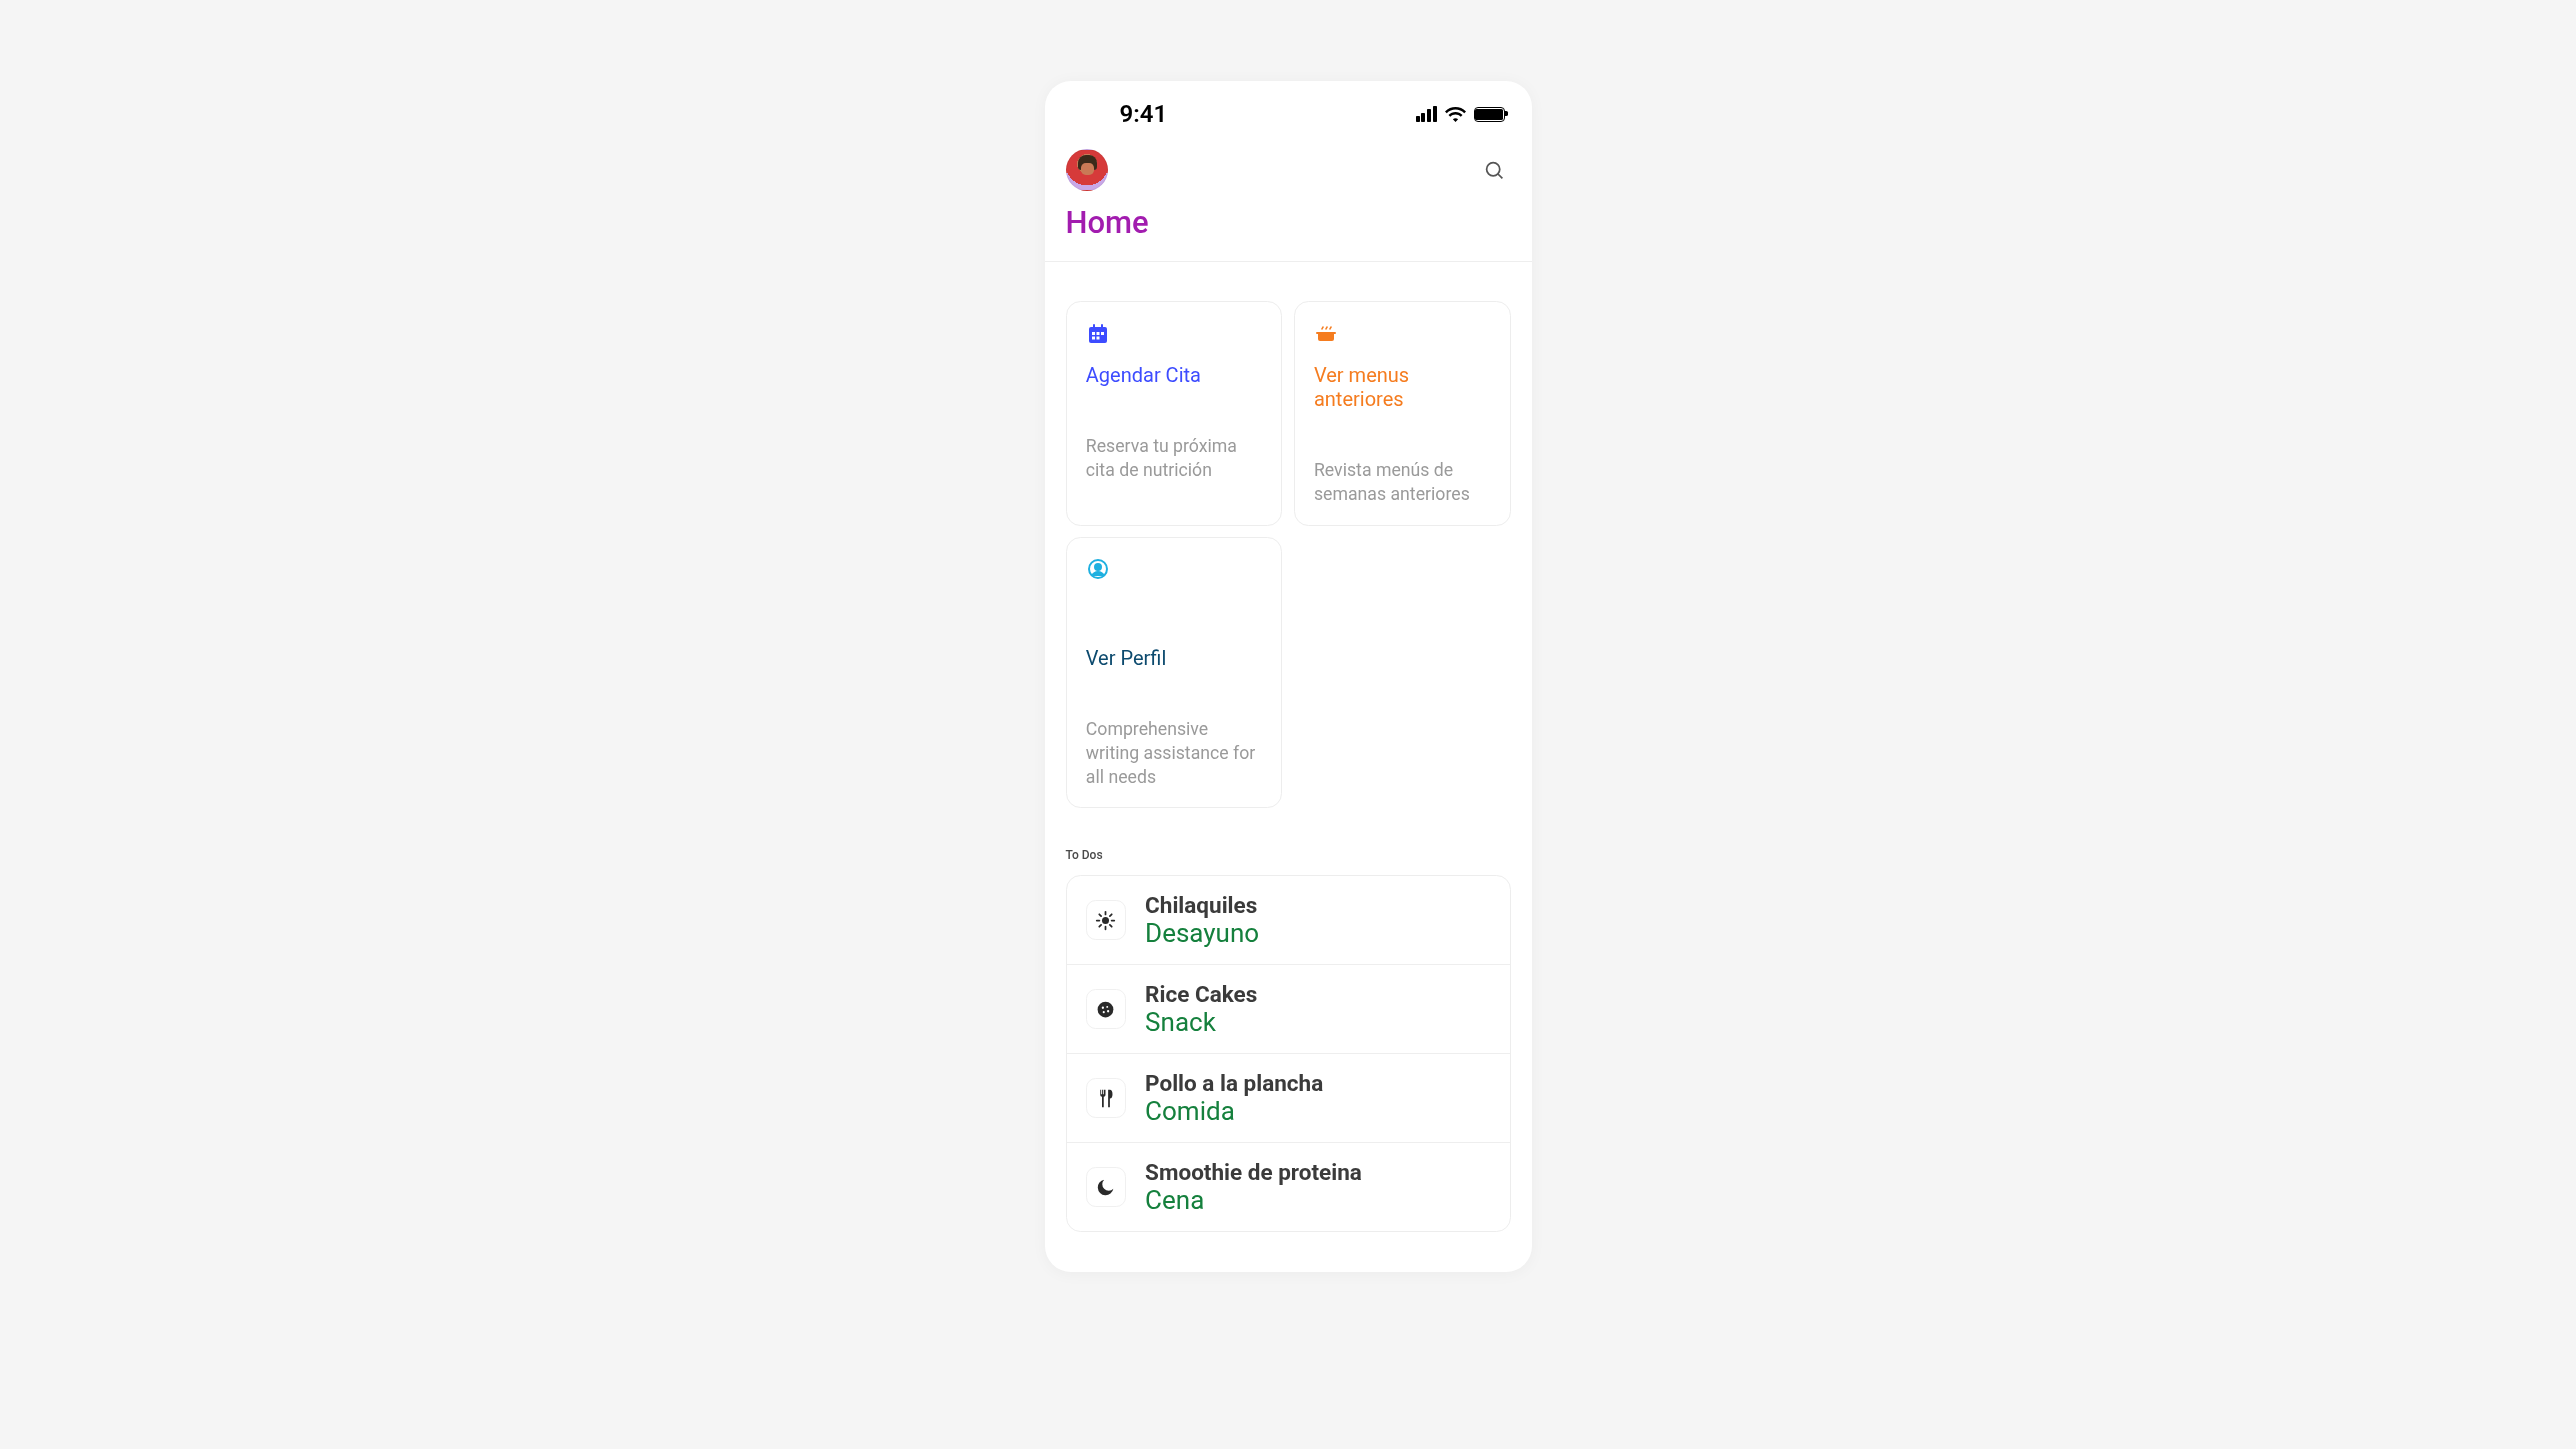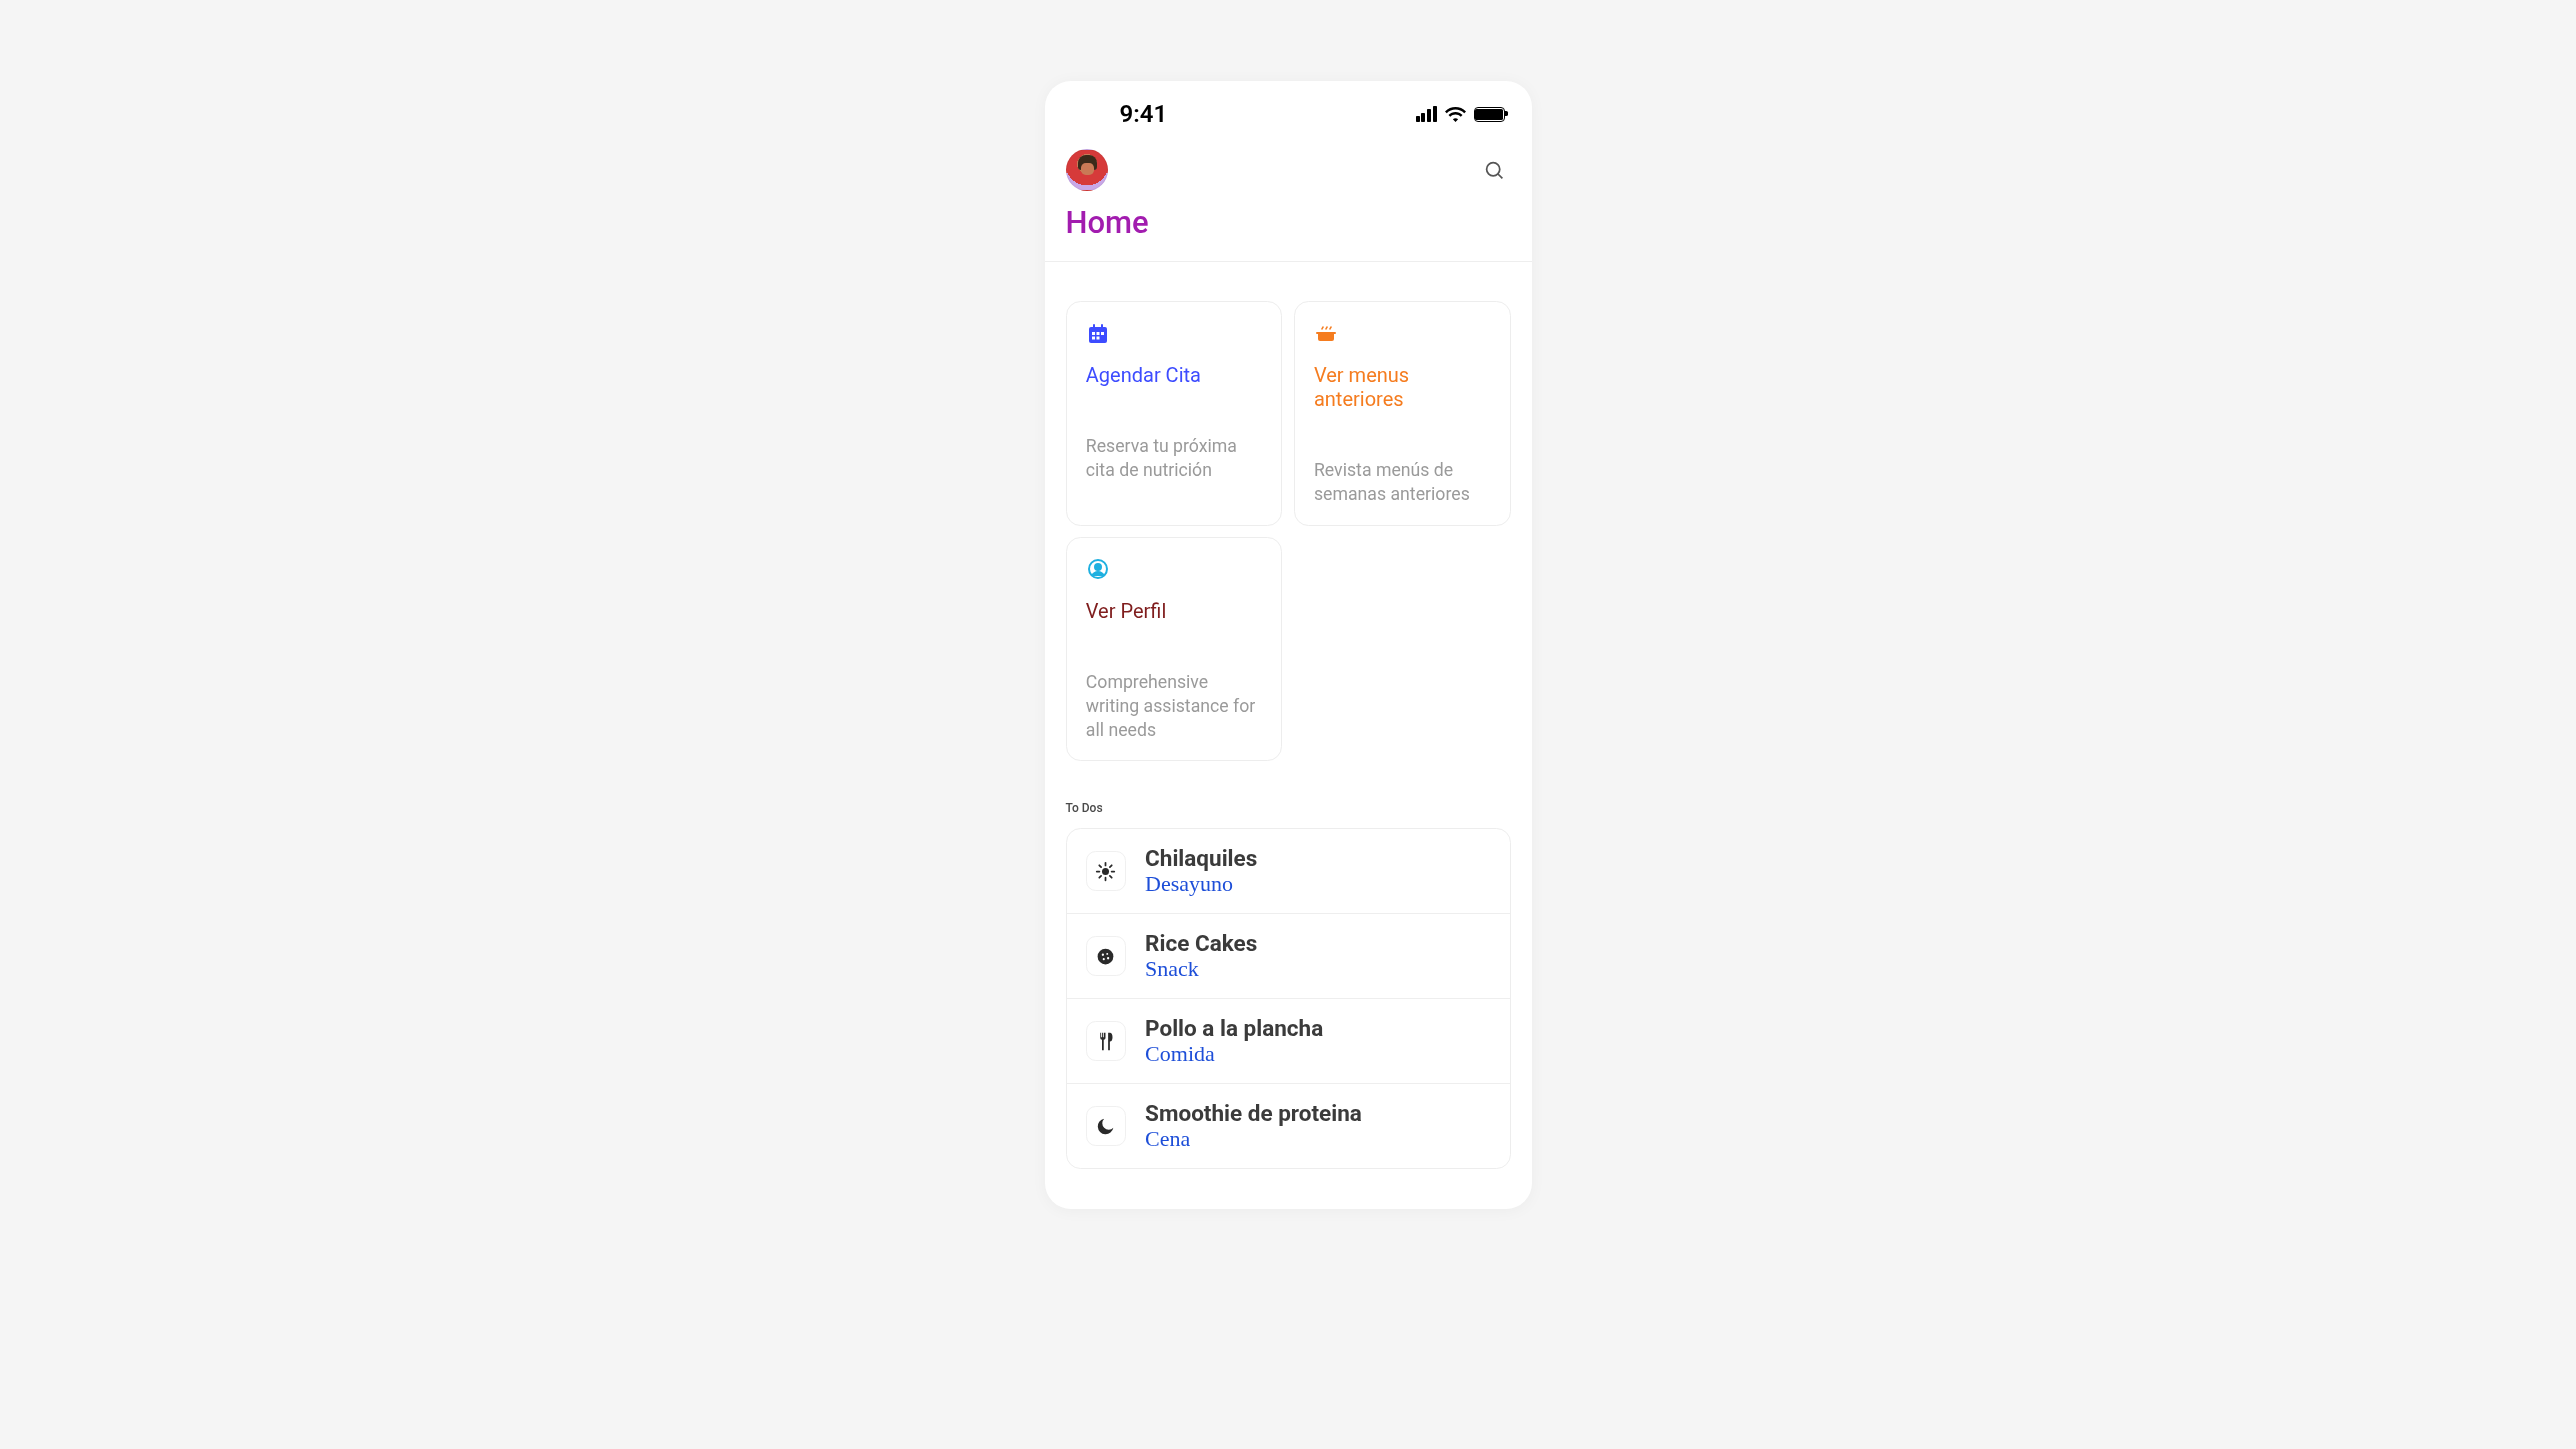--- a/index.html
+++ b/index.html
@@ -118,21 +118,21 @@
   }
   .card-desc {
     font-size: 17.7px;
     color: #9a9a9a;
     line-height: 1.35;
     margin-top: 48px;
   }
   .c-blue { color: #3d4cff; }
   .c-pink { color: #e23ad6; }
   .c-orange { color: #f57c1f; }
-  .c-cyan { color: #7f1d1d; }
+  .c-cyan { color: #0c4a6e; margin-top: 47px; }
 
   .section-title {
     font-size: 12px;
     font-weight: 500;
     color: #4a4a4a;
     padding: 24px 21px 13px 21px;
   }
   .todos-panel {
     margin: 0 21px;
     border: 0.8px solid #ededed;
@@ -162,23 +162,22 @@
   .todo-text {
     display: flex;
     flex-direction: column;
   }
   .todo-title {
     font-size: 22.5px;
     font-weight: 700;
     color: #3b3b3b;
   }
   .todo-sub {
-    font-size: 22px;
-    color: #1d4ed8;
-    font-family: Liberation Serif, serif;
+    font-size: 26px;
+    color: #15803d;
   }
 </style>
 </head>
 <body>
 
 <div class="phone">
 
   <div class="status-bar">
     <div class="status-time">9:41</div>
     <div class="status-icons">

